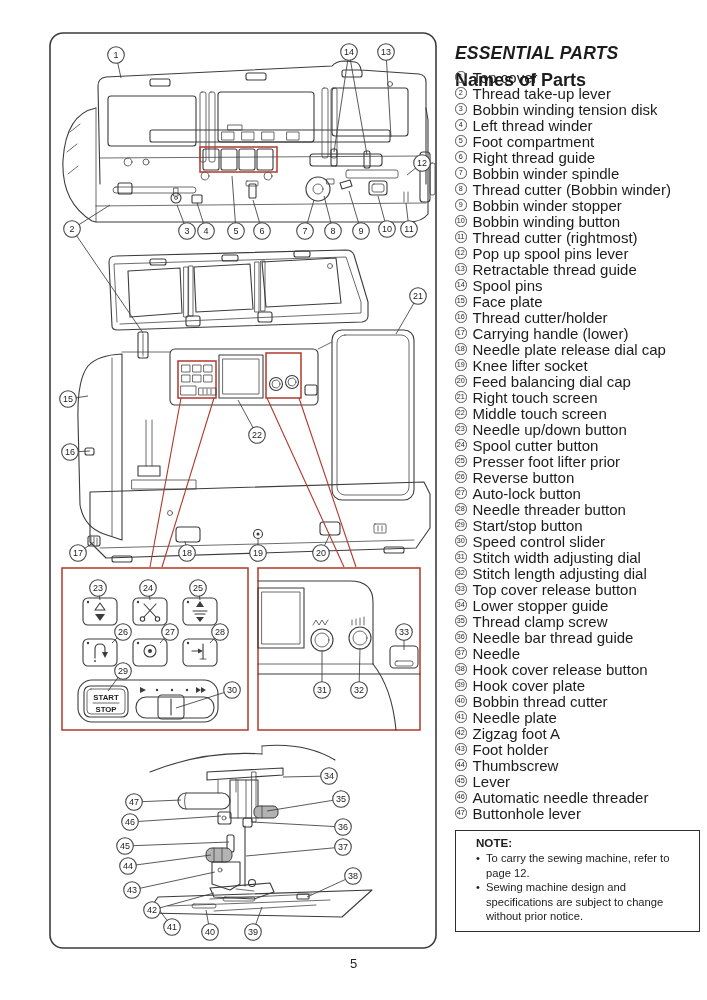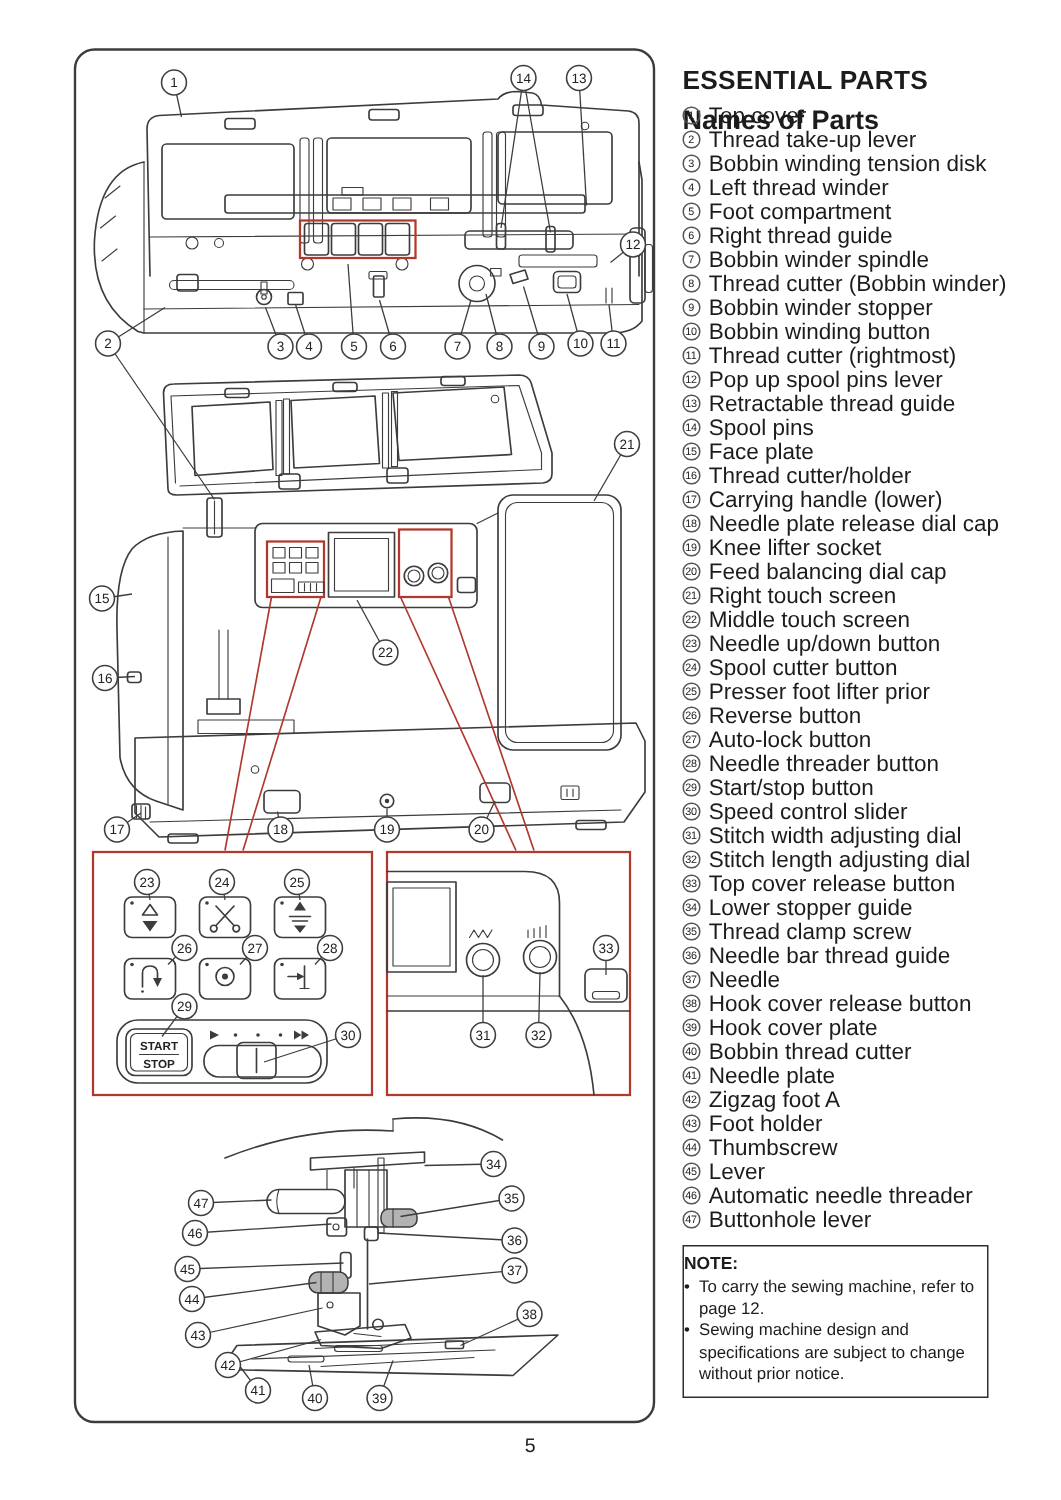--- a/index.html
+++ b/index.html
@@ -11,33 +11,33 @@
   .line  { stroke:#3c3c3c; fill:none; stroke-width:1.1; stroke-linejoin:round; stroke-linecap:round; }
   .thin  { stroke-width:0.75; }
   .red   { stroke:#b0382c; fill:none; stroke-width:1.5; }
   .redln { stroke:#b0382c; stroke-width:1.1; }
   .fillk { fill:#3c3c3c; stroke:none; }
   .fillg { fill:#b3b3b3; stroke:#3c3c3c; stroke-width:1; }
   .leader{ stroke:#3c3c3c; stroke-width:0.85; }
   .cout  { fill:#ffffff; stroke:#3f3f3f; stroke-width:1.05; }
   .ctext { font-size:9px; text-anchor:middle; fill:#222; font-family:"Liberation Sans",sans-serif; }
   .btnlbl{ font-size:7.8px; font-weight:bold; text-anchor:middle; fill:#222; font-family:"Liberation Sans",sans-serif; }
-  .title    { position:absolute; left:455px; top:31px; font-size:17.5px; font-weight:bold; letter-spacing:0.2px; white-space:nowrap; }
+  .title    { position:absolute; left:455px; top:31px; font-size:17.5px; font-weight:bold; letter-spacing:0.2px; white-space:nowrap;font-style:italic; }
   .subtitle { position:absolute; left:455px; top:55px; font-size:18px; font-weight:bold; white-space:nowrap; }
   .parts-list { position:absolute; left:455px; top:69px; width:245px; }
   .part-row { display:flex; align-items:center; height:16px; }
   .circ {
     flex:0 0 auto; width:11.5px; height:11.5px; box-sizing:border-box;
     border:1px solid #555; border-radius:50%; font-size:7.2px; line-height:9.5px;
     text-align:center; margin-right:6px; color:#222; display:inline-block;
   }
   .part-name { font-size:15px; white-space:nowrap; }
   .note-box {
-    position:absolute; left:455px; top:830px; width:204px; box-sizing:border-box;
-    border:1.6px solid #2e2e2e; padding:5px 8px 7px 0; background:#fff;
+    position:absolute; left:455px; top:830px; width:245px; box-sizing:border-box;
+    border:1.6px solid #2e2e2e; padding:5px 8px 7px 20px; background:#fff;
   }
   .note-title { font-size:11.6px; font-weight:bold; margin:0 0 2px 0; }
   .note-item { display:flex; font-size:11.2px; line-height:14.6px; }
   .ndot { width:10px; flex:0 0 auto; }
   .page-num { position:absolute; left:0; right:0; top:956px; text-align:center; font-size:13px; color:#222; }
 </style>
 </head>
 <body>
 
 <svg class="canvas" width="707" height="1000" viewBox="0 0 707 1000">

